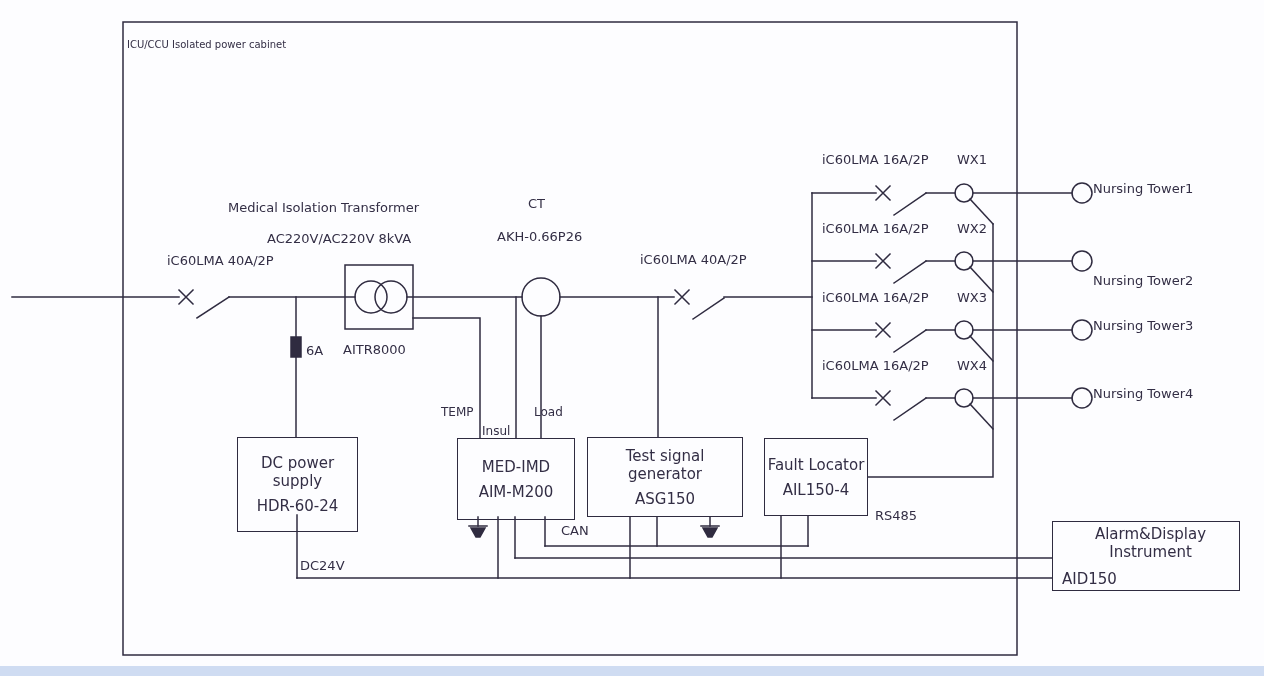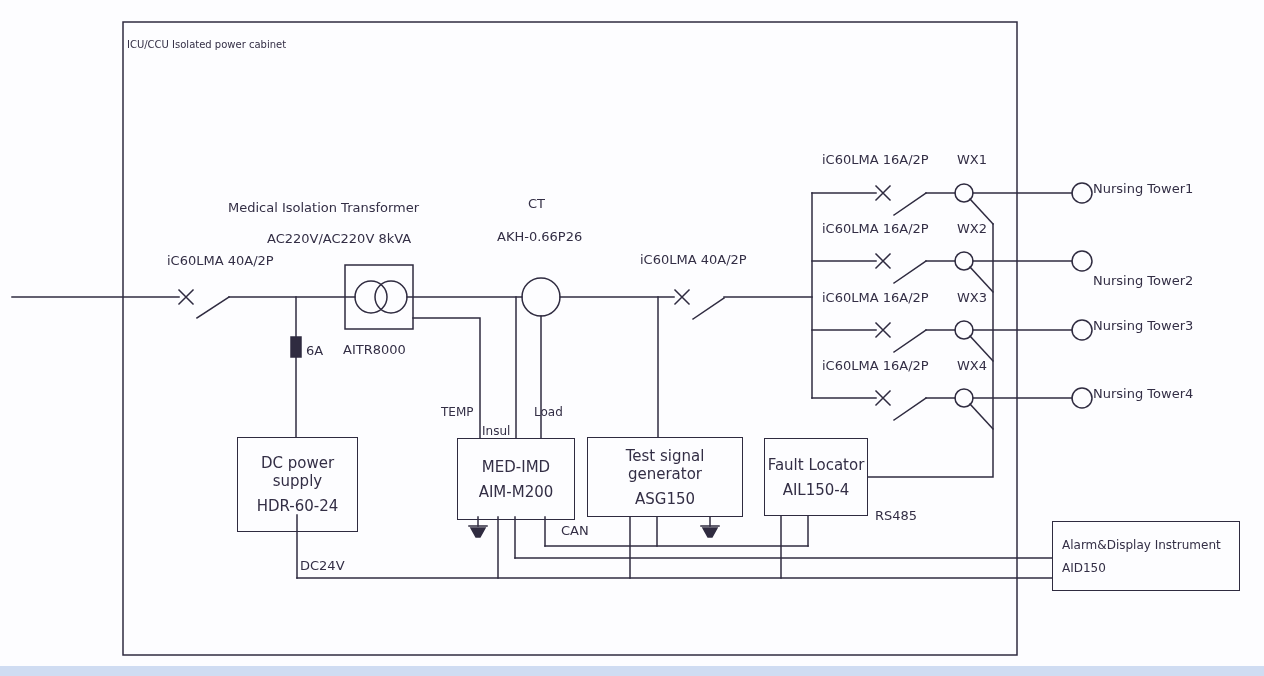--- a/index.html
+++ b/index.html
@@ -10,21 +10,21 @@
     color:#332e45;
   }
   .lbl{position:absolute;font-size:13px;line-height:17px;white-space:nowrap;color:#332e45;}
   .lbl.small{font-size:12px;}
   svg{position:absolute;left:0;top:0;}
   .devbox{
     position:absolute;border:1.6px solid #2f2b40;background:transparent;
     display:flex;flex-direction:column;align-items:center;justify-content:center;
     gap:7px;font-size:15px;color:#332e45;text-align:center;box-sizing:border-box;
   }
-  .devbox.leftalign{align-items:flex-start;padding-left:9px;font-size:12px;gap:9px;}
+  .devbox.leftalign{align-items:flex-start;padding-left:9px;font-size:15px;gap:9px;}
   #footer-strip{position:absolute;left:0;top:666px;width:1264px;height:10px;background:#cfdcf2;}
 </style>
 </head>
 <body>
 
 <div id="stage">
 
   <svg width="1264" height="676" viewBox="0 0 1264 676">
     <g stroke="#2f2b40" stroke-width="1.5" fill="none" stroke-linecap="square">
 

